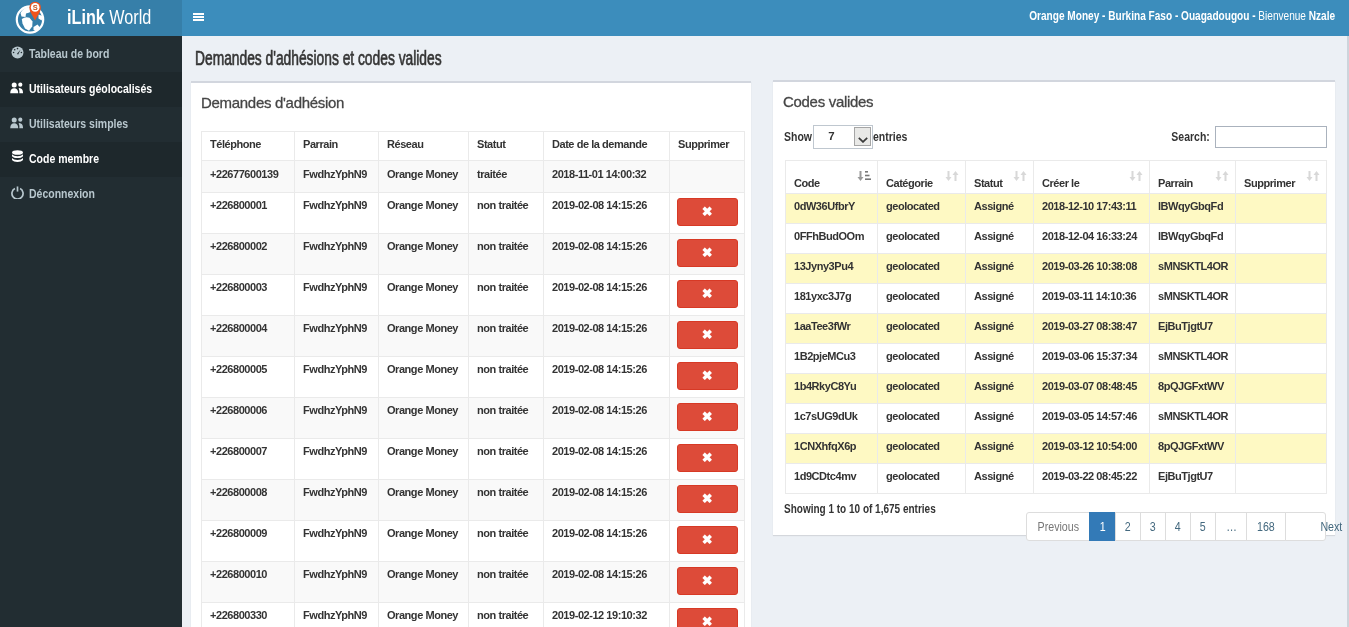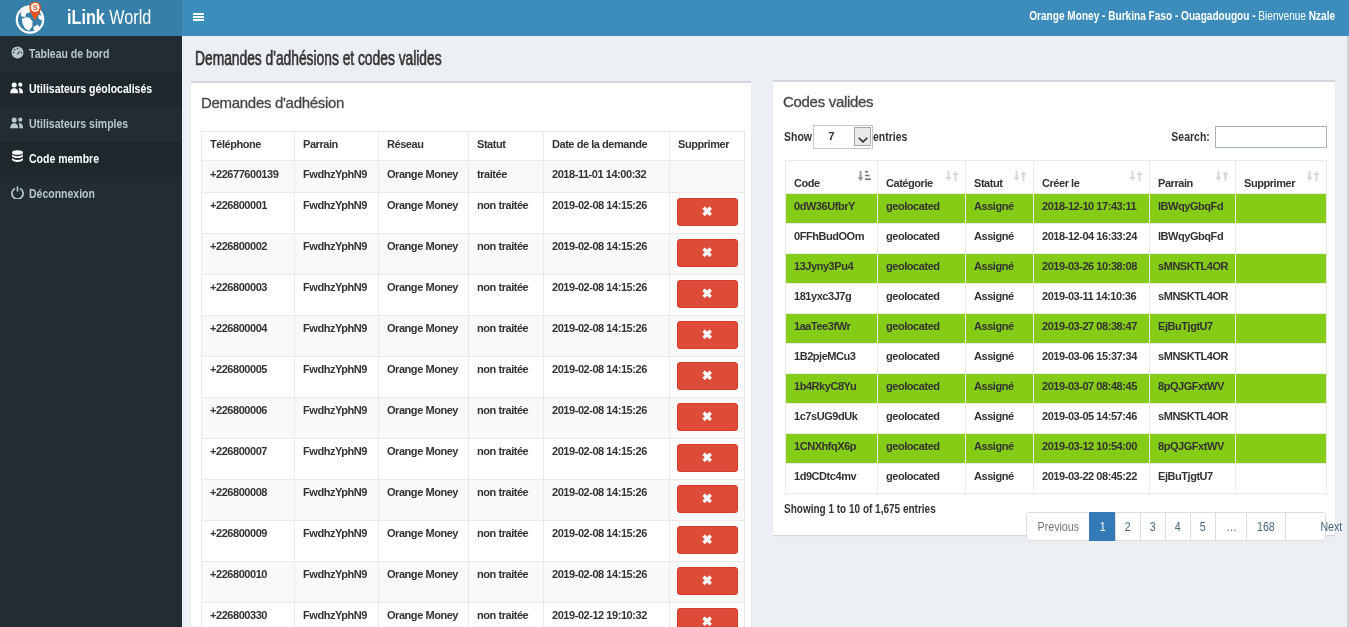--- a/index.html
+++ b/index.html
@@ -48,21 +48,21 @@
 .tbl-l td { height:41px; }
 .tbl-l tr.odd td { background:#f9f9f9; }
 .btn-del { display:block; margin:-1px auto 0; width:61px; height:28px; background:#dd4b39; border:1px solid #d73925; border-radius:3px; color:#fff; text-align:center; line-height:26px; font-size:13px; font-weight:bold; }
 
 .tbl-r { position:absolute; left:12px; top:78px; width:541px; }
 .tbl-r td, .tbl-r th { border:1px solid #eaeaea; }
 .tbl-r td { vertical-align:top; padding:6px 0 0 8px; }
 .tbl-r th { padding:16px 0 4px 8px; }
 .tbl-r th { height:29px; position:relative; }
 .tbl-r td { height:30px; }
-.tbl-r tr.odd td { background:#84cc16; }
+.tbl-r tr.odd td { background:#fef9c3; }
 .sorticon { position:absolute; right:6px; top:9px; }
 
 .dt-show { position:absolute; left:11px; top:44px; height:22px; line-height:22px; font-size:12.5px; font-weight:bold; color:#333; width:200px;text-decoration:underline; }
 .sel { position:absolute; left:29px; top:-1px; width:60px; height:24px; border:1px solid #bfc7cf; background:#fff; }
 .ent { position:absolute; left:89px; top:0; }
 .sel .v { position:absolute; left:0; right:23px; top:0; bottom:0; text-align:center; line-height:21px; font-size:11.5px; font-weight:bold; }
 .sel .a { position:absolute; right:1px; top:1px; width:17px; height:19px; background:#e9e9e7; border:1px solid #a5a5a5; text-align:center; }
 .dt-search { position:absolute; right:8px; top:44px; height:22px; line-height:22px; font-size:12.5px; font-weight:bold; color:#333; }
 .dt-search input { width:112px; height:22px; border:1px solid #aab2bd; margin-left:5px; vertical-align:top; outline:none; }
 .dt-info { position:absolute; left:11px; top:420px; font-size:12.5px; font-weight:bold; color:#333; }

